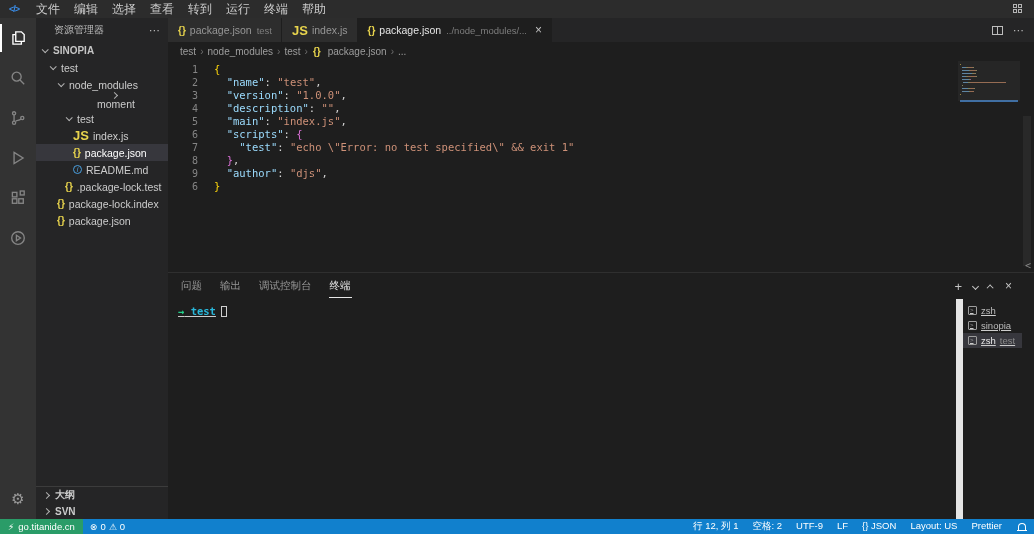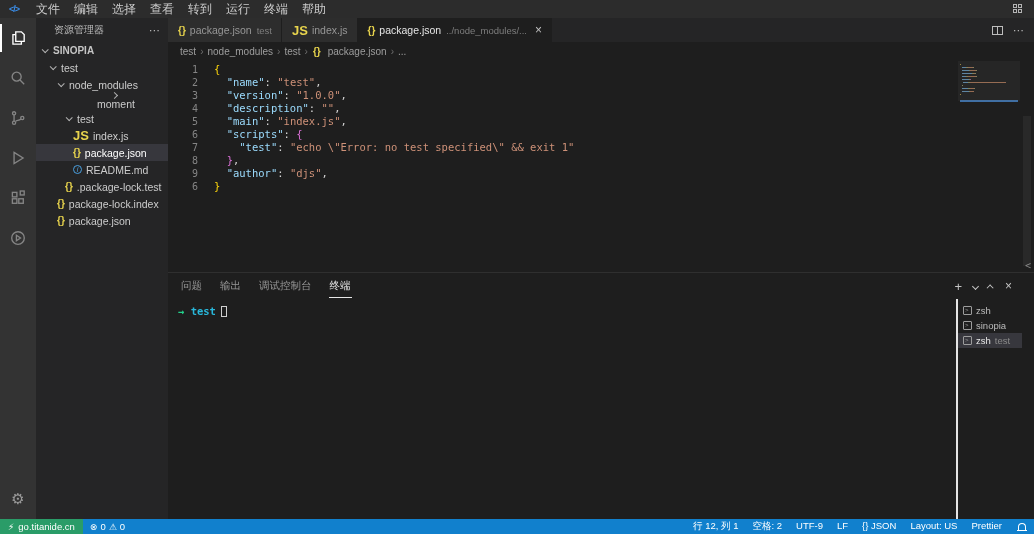--- a/index.html
+++ b/index.html
@@ -89,26 +89,26 @@
   .panel { height:247px; flex:none; border-top:1px solid #2f2f2f; background:#1e1e1e; display:flex; flex-direction:column; }
   .panel-top { height:26px; display:flex; align-items:center; padding-left:12px; flex:none; }
   .panel-tab { font-size:10.5px; color:#969696; margin-right:16px; padding:5px 1px 4px; cursor:pointer; text-transform:uppercase; }
   .panel-tab.active { color:#e7e7e7; border-bottom:1px solid #e7e7e7; }
   .panel-actions { margin-left:auto; display:flex; align-items:center; gap:11px; padding-right:22px; color:#c5c5c5; }
   .pa-plus { font-size:13px; cursor:pointer; }
   .pa-chev { width:5px; height:5px; border-right:1px solid #c5c5c5; border-bottom:1px solid #c5c5c5; display:inline-block; cursor:pointer; }
   .pa-chev.down { transform:rotate(45deg); }
   .pa-chev.up { transform:rotate(-135deg) translateY(-2px); }
   .pa-close { font-size:12px; cursor:pointer; }
-  .panel-body { flex:1; display:flex; min-height:0; }
+  .panel-body { flex:1; display:flex; min-height:0;text-decoration:underline; }
   .term-main { flex:1; padding:6px 10px; font-family:"DejaVu Sans Mono","Liberation Mono",monospace; font-size:10.5px; }
   .tp-green { color:var(--tgreen,#23d18b); font-weight:bold; }
   .tp-cyan { color:var(--tcyan,#29b8db); font-weight:bold; }
   .term-cursor { display:inline-block; width:6px; height:11px; border:1px solid #cfcfcf; margin-left:5px; vertical-align:-2px; }
-  .term-side { width:66px; flex:none; padding-top:4px; border-left:2px solid #e5e5e5;margin-left:12px; }
+  .term-side { width:66px; flex:none; padding-top:4px; border-left:7px solid #e5e5e5;margin-left:12px; }
   .term-row { height:15px; display:flex; align-items:center; padding-left:5px; font-size:9.5px; color:#bcbcbc; cursor:pointer; white-space:nowrap; }
   .term-row.selected { background:#37373d; color:#e8e8e8; }
   .term-ic { width:9px; height:9px; border:1px solid #9d9d9d; border-radius:1px; font-size:6px; line-height:7px; text-align:left; padding-left:1px; margin-right:4px; flex:none; color:#9d9d9d; }
   .panel-gutter { width:12px; flex:none; }
 
   
   .statusbar { height:15px; flex:none; background:var(--sbblue,#1180cd); display:flex; align-items:stretch; font-size:9.5px; color:#ffffff; }
   .sb-remote { background:var(--sbgreen,#2a9c68); display:flex; align-items:center; gap:4px; padding:0 8px; cursor:pointer; }
   .sb-remote .bolt { font-size:9px; }
   .sb-problems { display:flex; align-items:center; gap:3px; padding:0 7px; cursor:pointer; }
@@ -237,20 +237,30 @@
           </div>
           <div class="tree-row" style="padding-left: 20px;">
             <span class="fic fic-json">{}</span>
             <span>package-lock.index</span>
           </div>
           <div class="tree-row" style="padding-left: 20px;">
             <span class="fic fic-json">{}</span>
             <span>package.json</span>
           </div>
         </div>
+      <div class="sb-bottom">
+          <div class="tree-row" style="padding-left: 6px;">
+            <span class="chev right"></span>
+            <span>大纲</span>
+          </div>
+          <div class="tree-row" style="padding-left: 6px;">
+            <span class="chev right"></span>
+            <span>SVN</span>
+          </div>
+        </div>
     </div>
 
     <div class="editorwrap">
       <div class="tabbar">
         <span style="display:flex;">
             <div class="tab">
               <span class="fic fic-json">{}</span>
               <span class="tab-label">package.json</span>
               <span class="tab-desc">test</span>
             </div>

